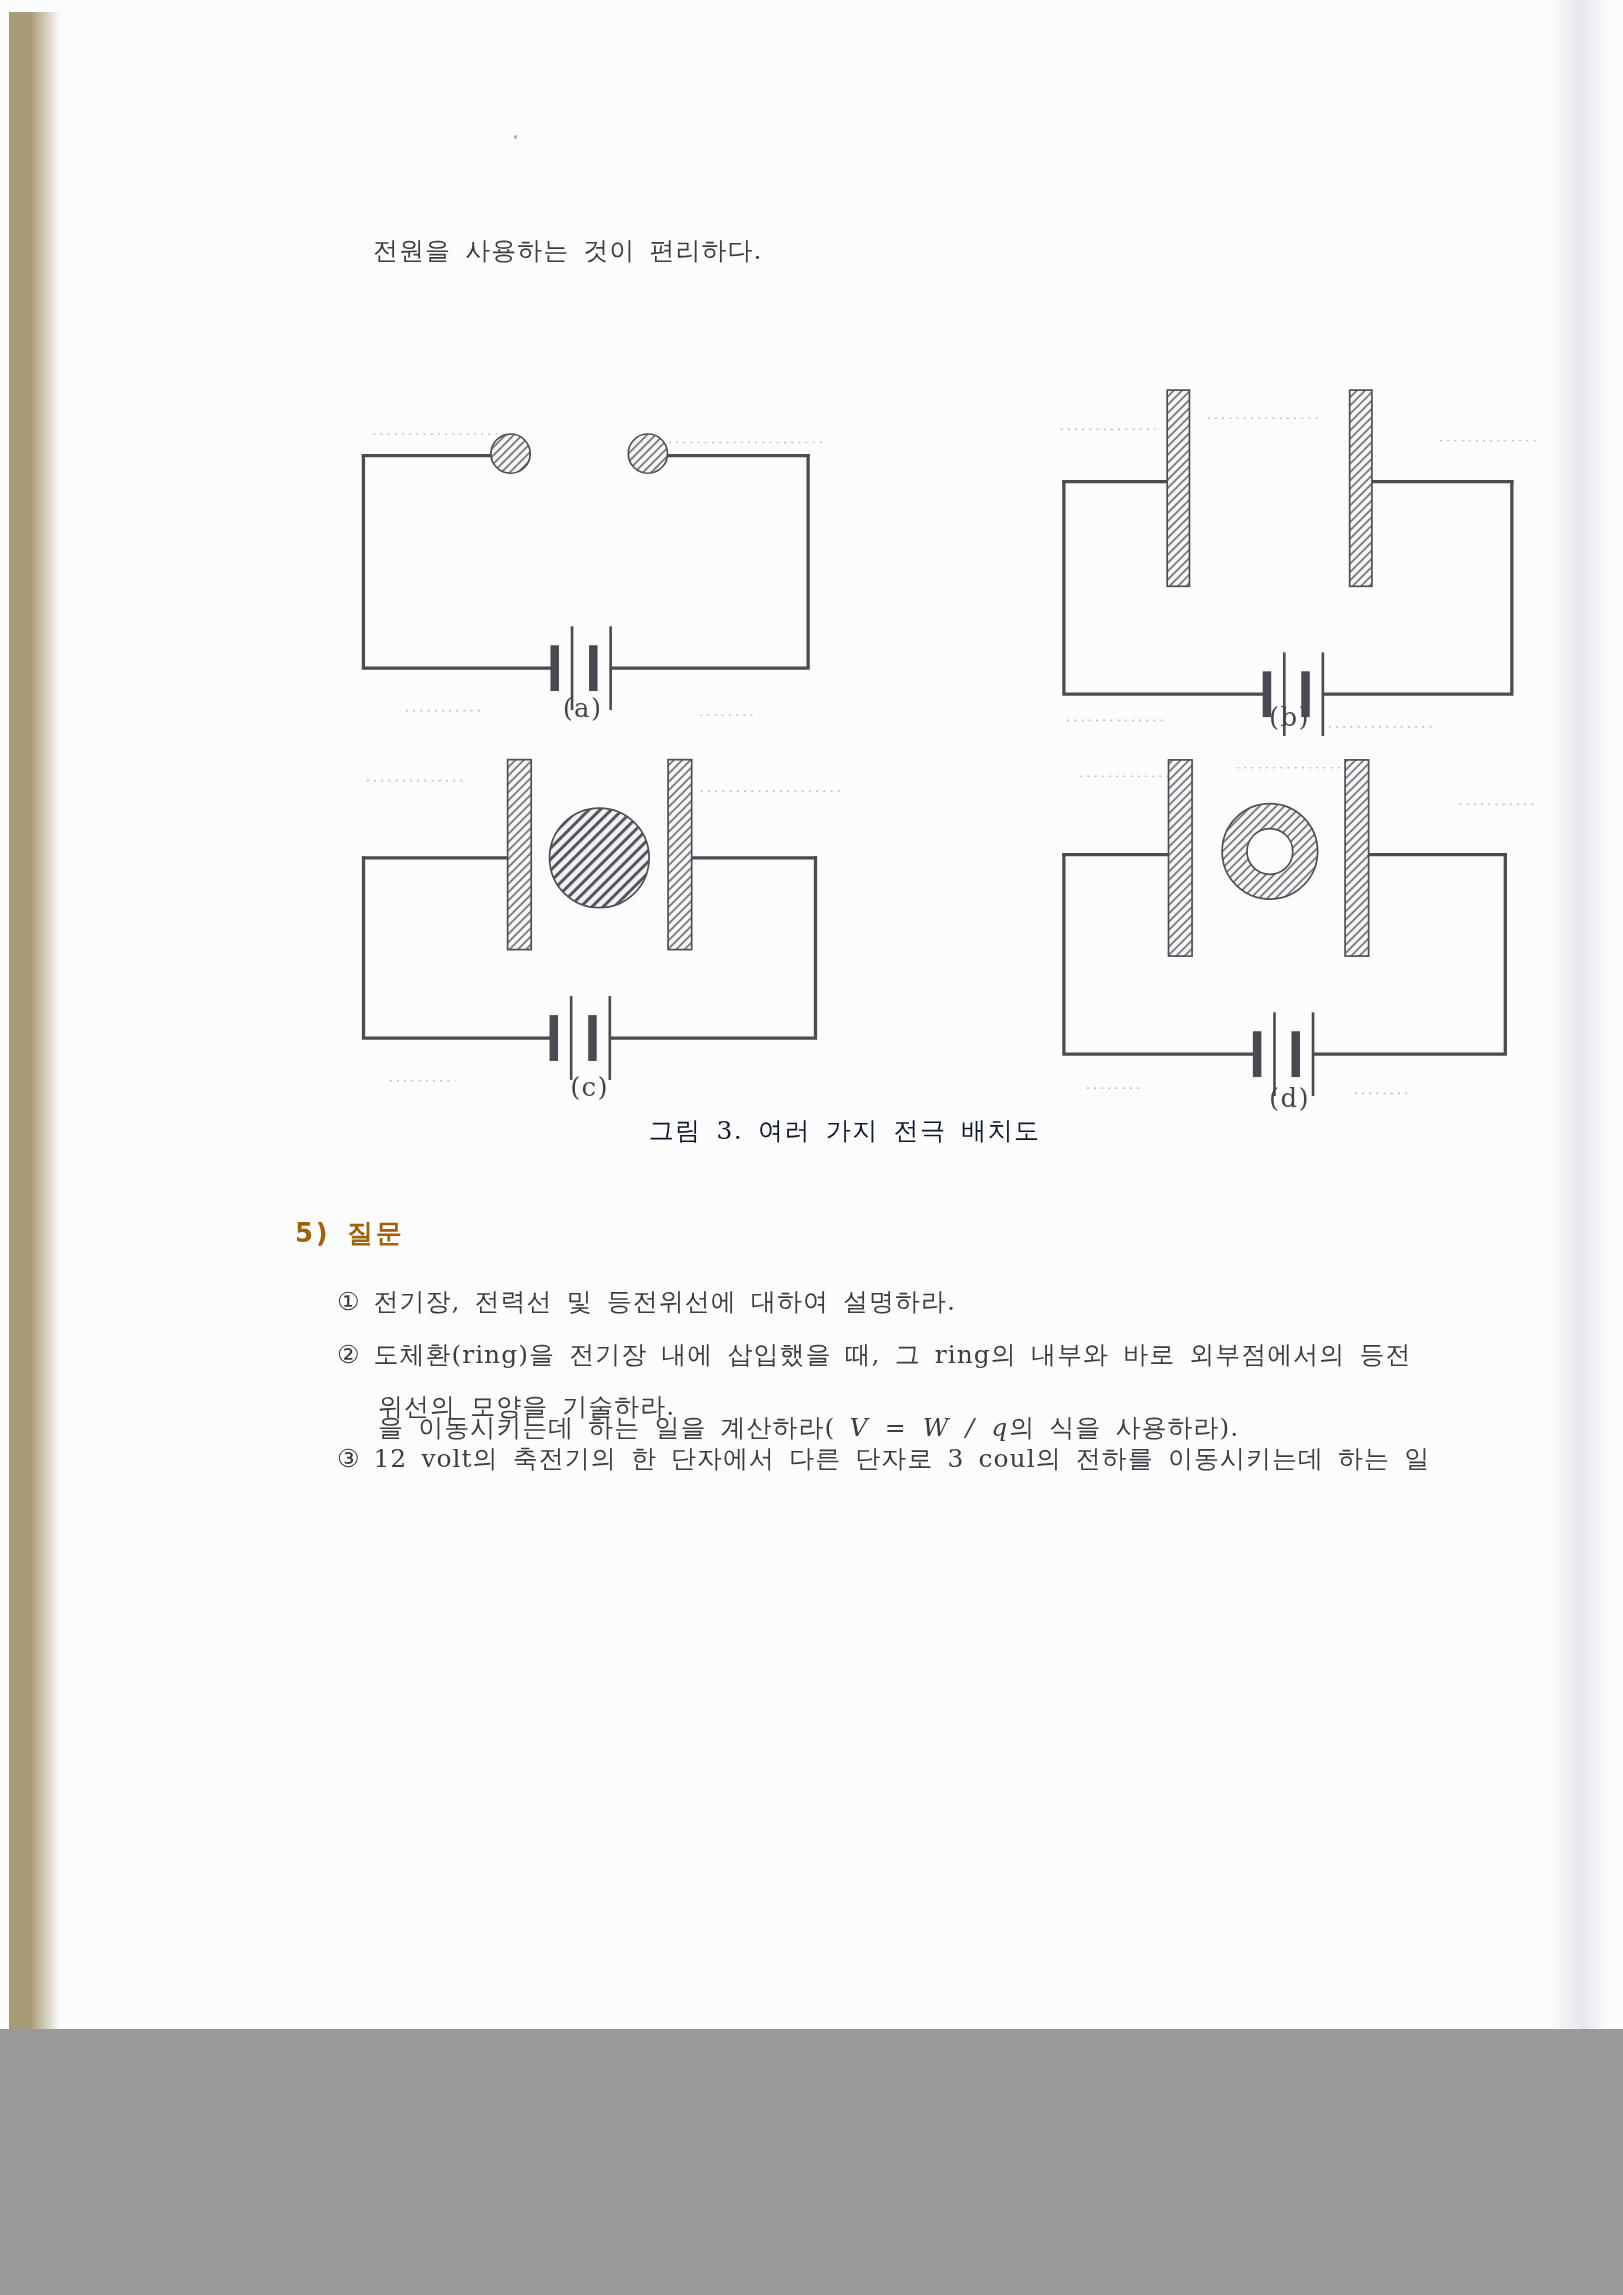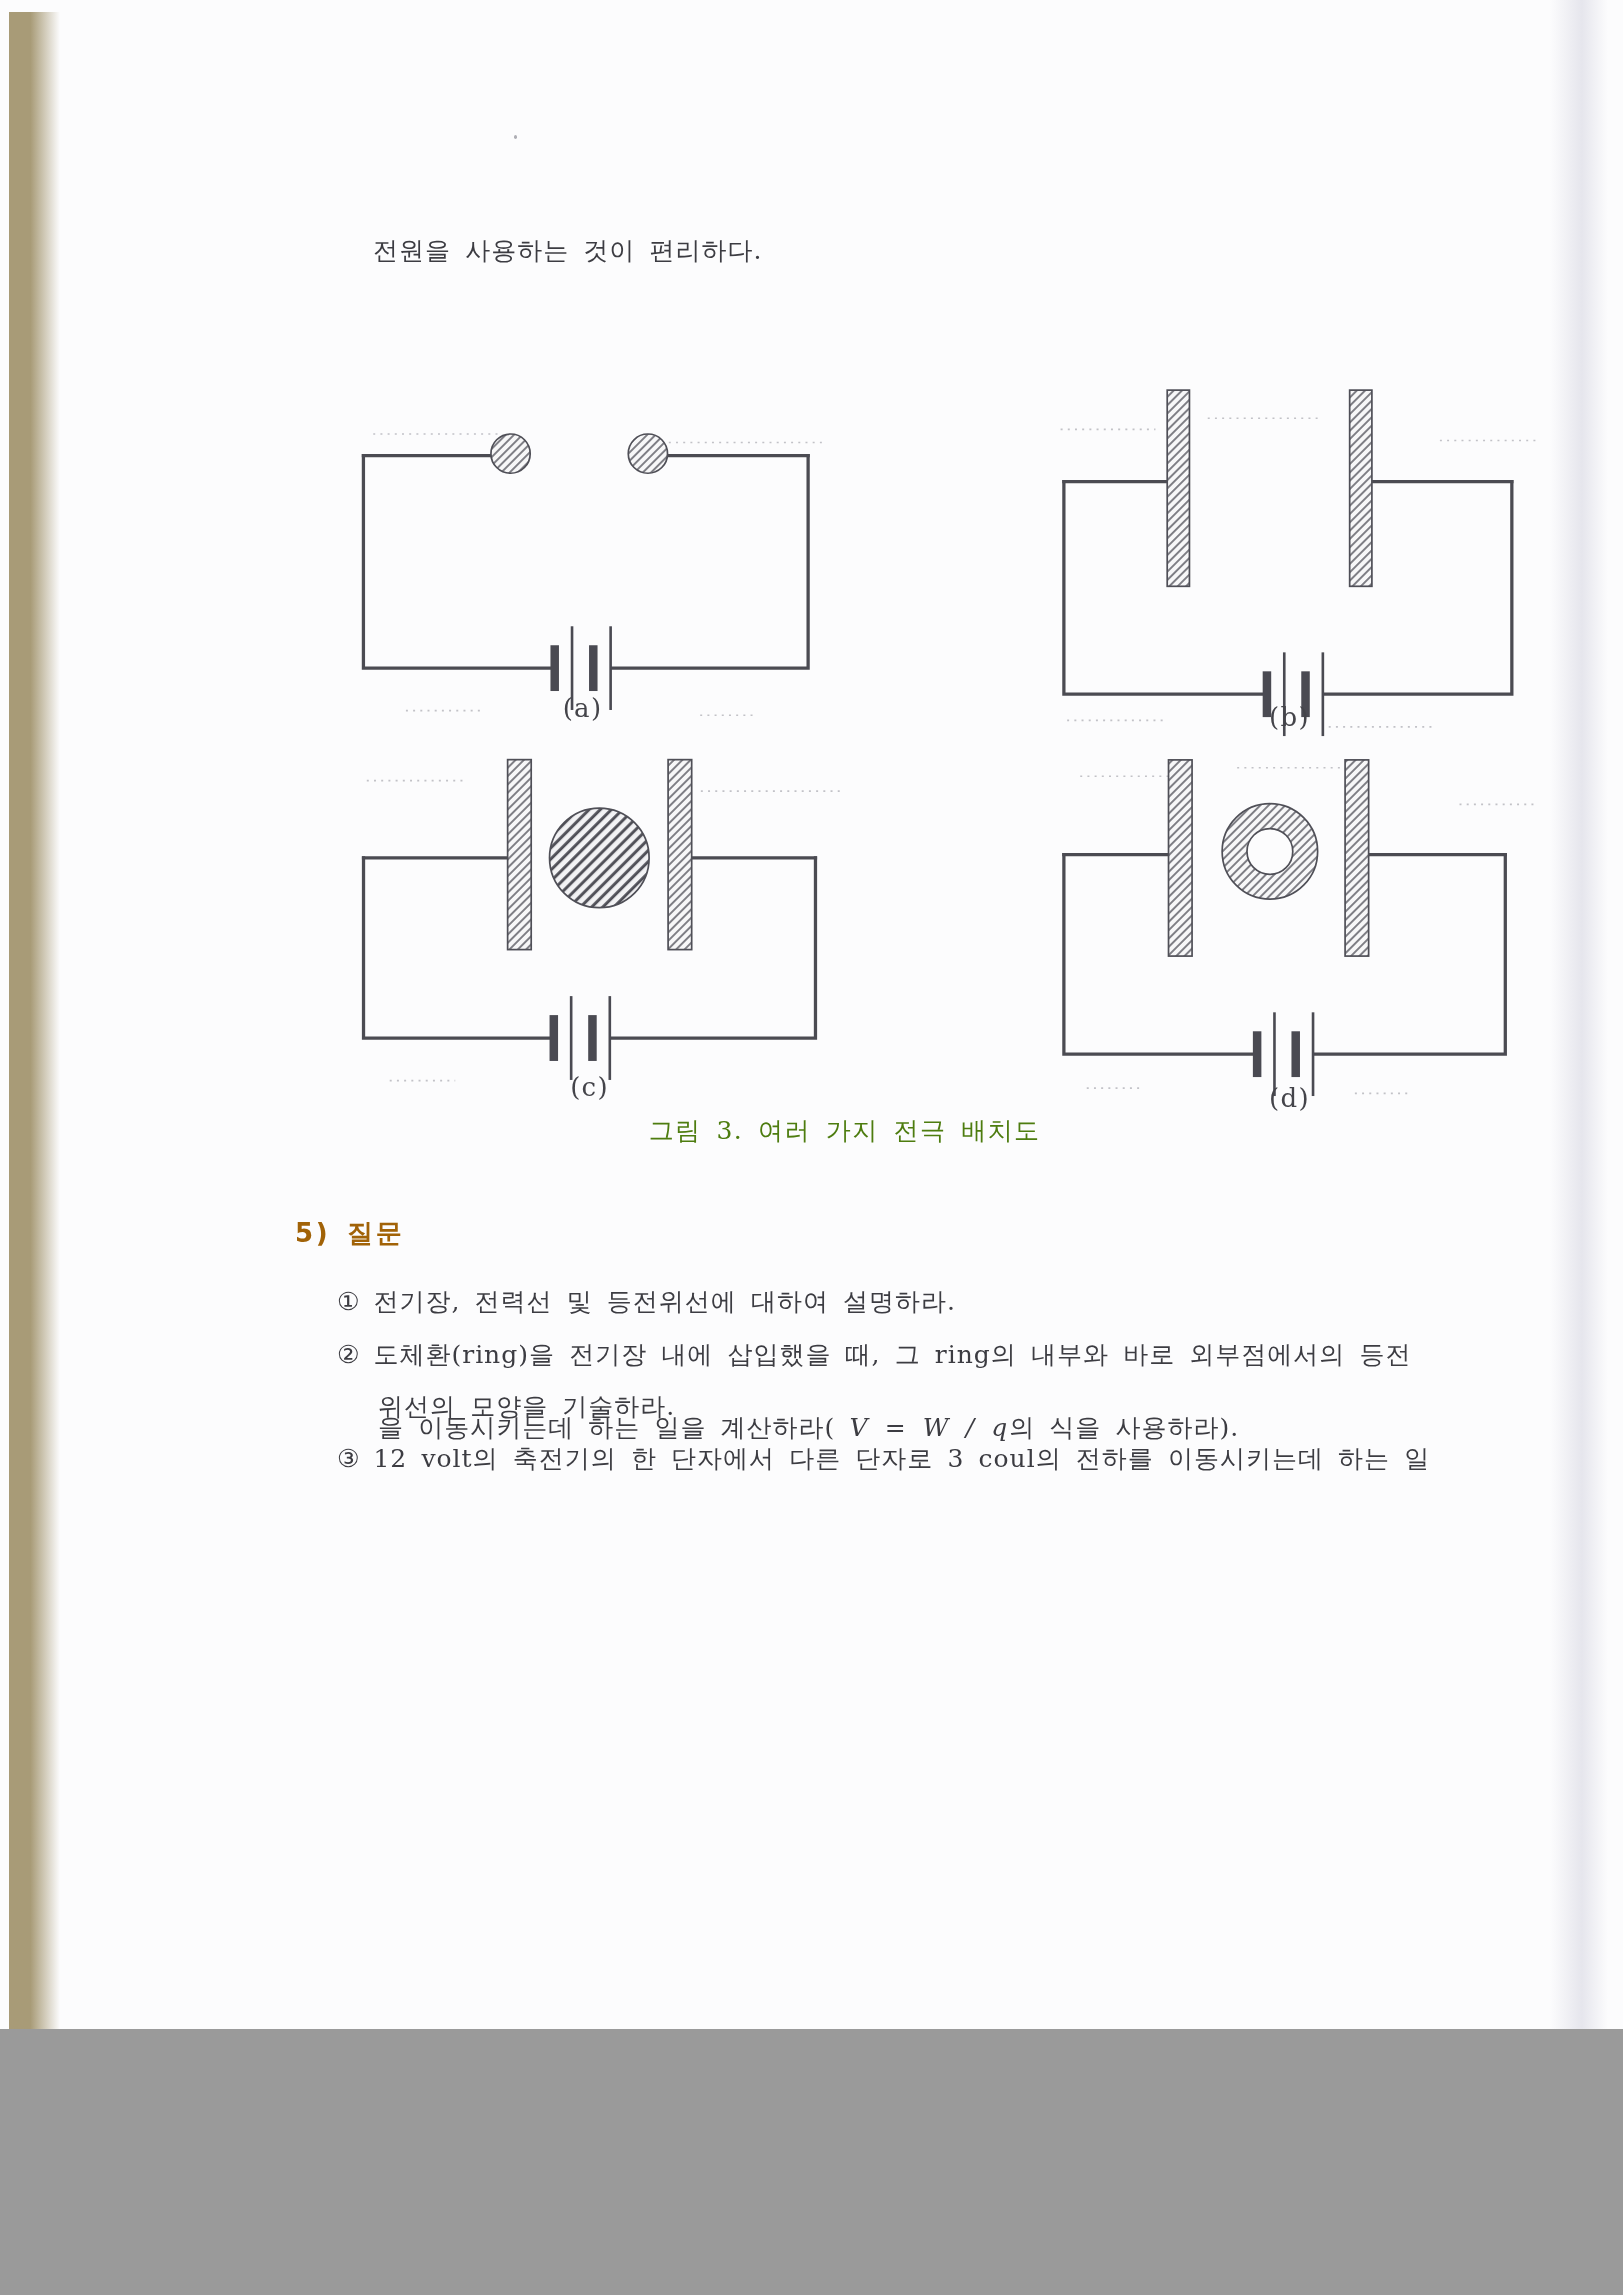--- a/index.html
+++ b/index.html
@@ -36,21 +36,21 @@
   .heading{
     font-family:"DejaVu Sans","Liberation Sans",sans-serif;
     font-size:26px;font-weight:600;letter-spacing:2.6px;color:#a16207;
   }
   .diag-label{
     position:absolute;text-align:center;
     font-size:26px;letter-spacing:1.3px;color:#44444a;
   }
   .caption{
     position:absolute;left:288px;top:1114px;width:1113px;text-align:center;
-    font-size:25px;letter-spacing:1.3px;word-spacing:5.9px;color:#4d7c0f;white-space:nowrap;
+    font-size:25px;letter-spacing:1.3px;word-spacing:5.9px;color:#0f172a;white-space:nowrap;
   }
   .math{font-style:italic;letter-spacing:2px;}
   .pageno{
     position:absolute;left:746px;top:2053px;width:196px;text-align:center;
     font-size:22px;letter-spacing:2.6px;color:#4a4a50;
   }
   svg.diagram{position:absolute;overflow:visible;}
   .wire{stroke:#4b4b52;stroke-width:5;fill:none;stroke-linecap:square;}
   .electrode{stroke:#4f4f57;stroke-width:2.6;}
   .artifact{stroke:#92929a;stroke-width:2.5;fill:none;stroke-dasharray:3 8;opacity:.55;}

